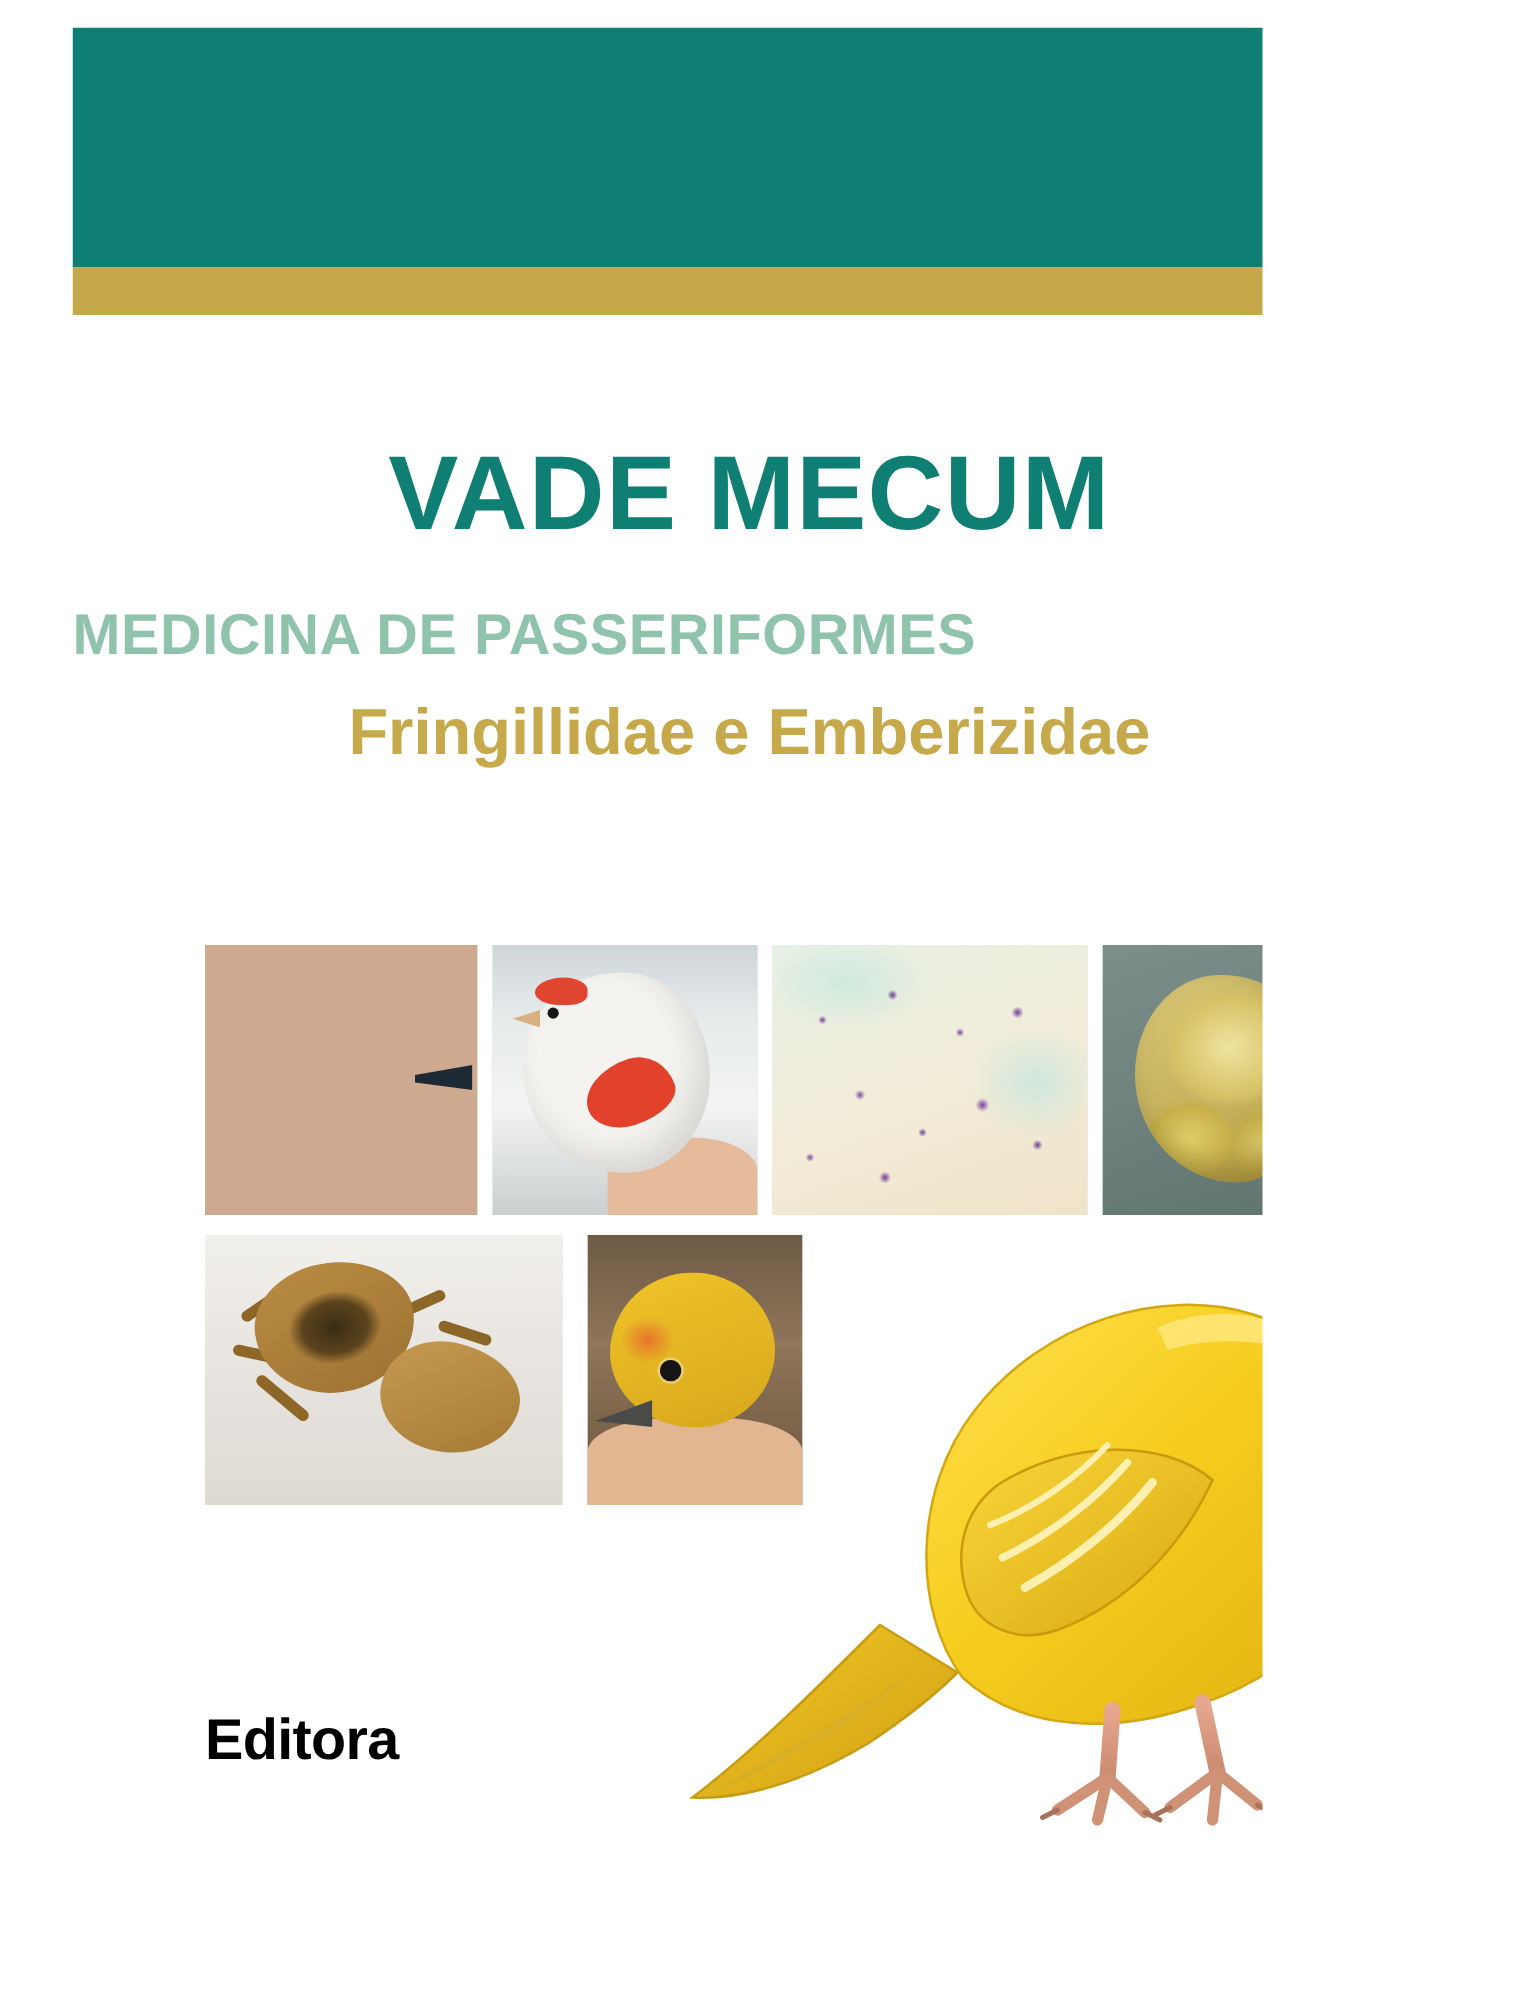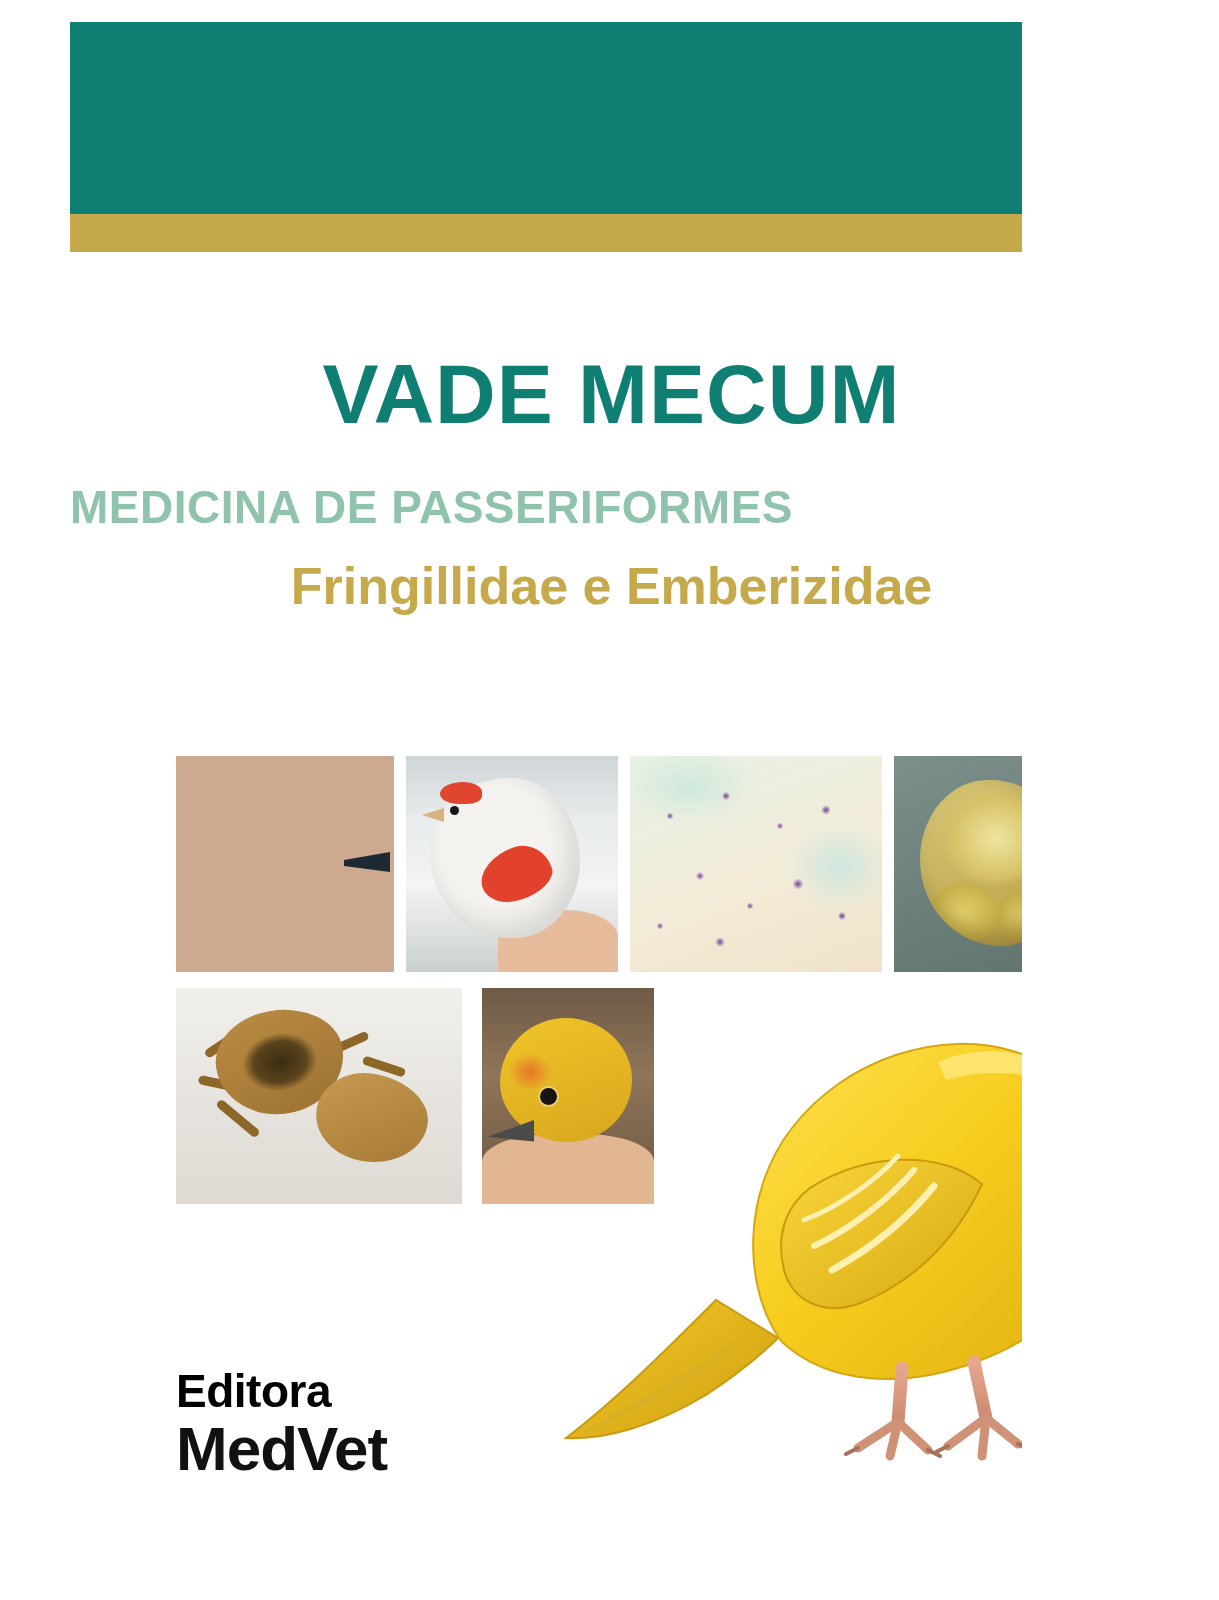--- a/index.html
+++ b/index.html
@@ -11,21 +11,21 @@
   body {
     width: 1219px;
     height: 1600px;
     font-family: "Liberation Sans", sans-serif;
     overflow: hidden;
     position: relative;
   }
 
   .cover {
     position: absolute;
-    left: 16px; top: 0;
+    left: 4px; top: 0;
     width: 1088px;
     height: 1600px;
     background: #ffffff;
     overflow: hidden;
     text-decoration: underline;
   }
 
   
   .page-margin-left {
     position: absolute;
@@ -469,20 +469,19 @@
         <path d="M312 478 L300 484"></path>
         <path d="M382 480 L394 486"></path>
         <path d="M402 476 L390 482"></path>
         <path d="M472 474 L484 480"></path>
       </g>
     </svg>
   </div>
 
   <div class="publisher">
     <div class="editora">Editora</div>
-    <div class="medvet">MedVet</div>
   </div>
 
   <div class="page-margin-left"></div>
   <div class="page-margin-right"></div>
   <div class="page-margin-top"></div>
   <div class="page-margin-bottom"></div>
 </div>
 
 </body></html>

